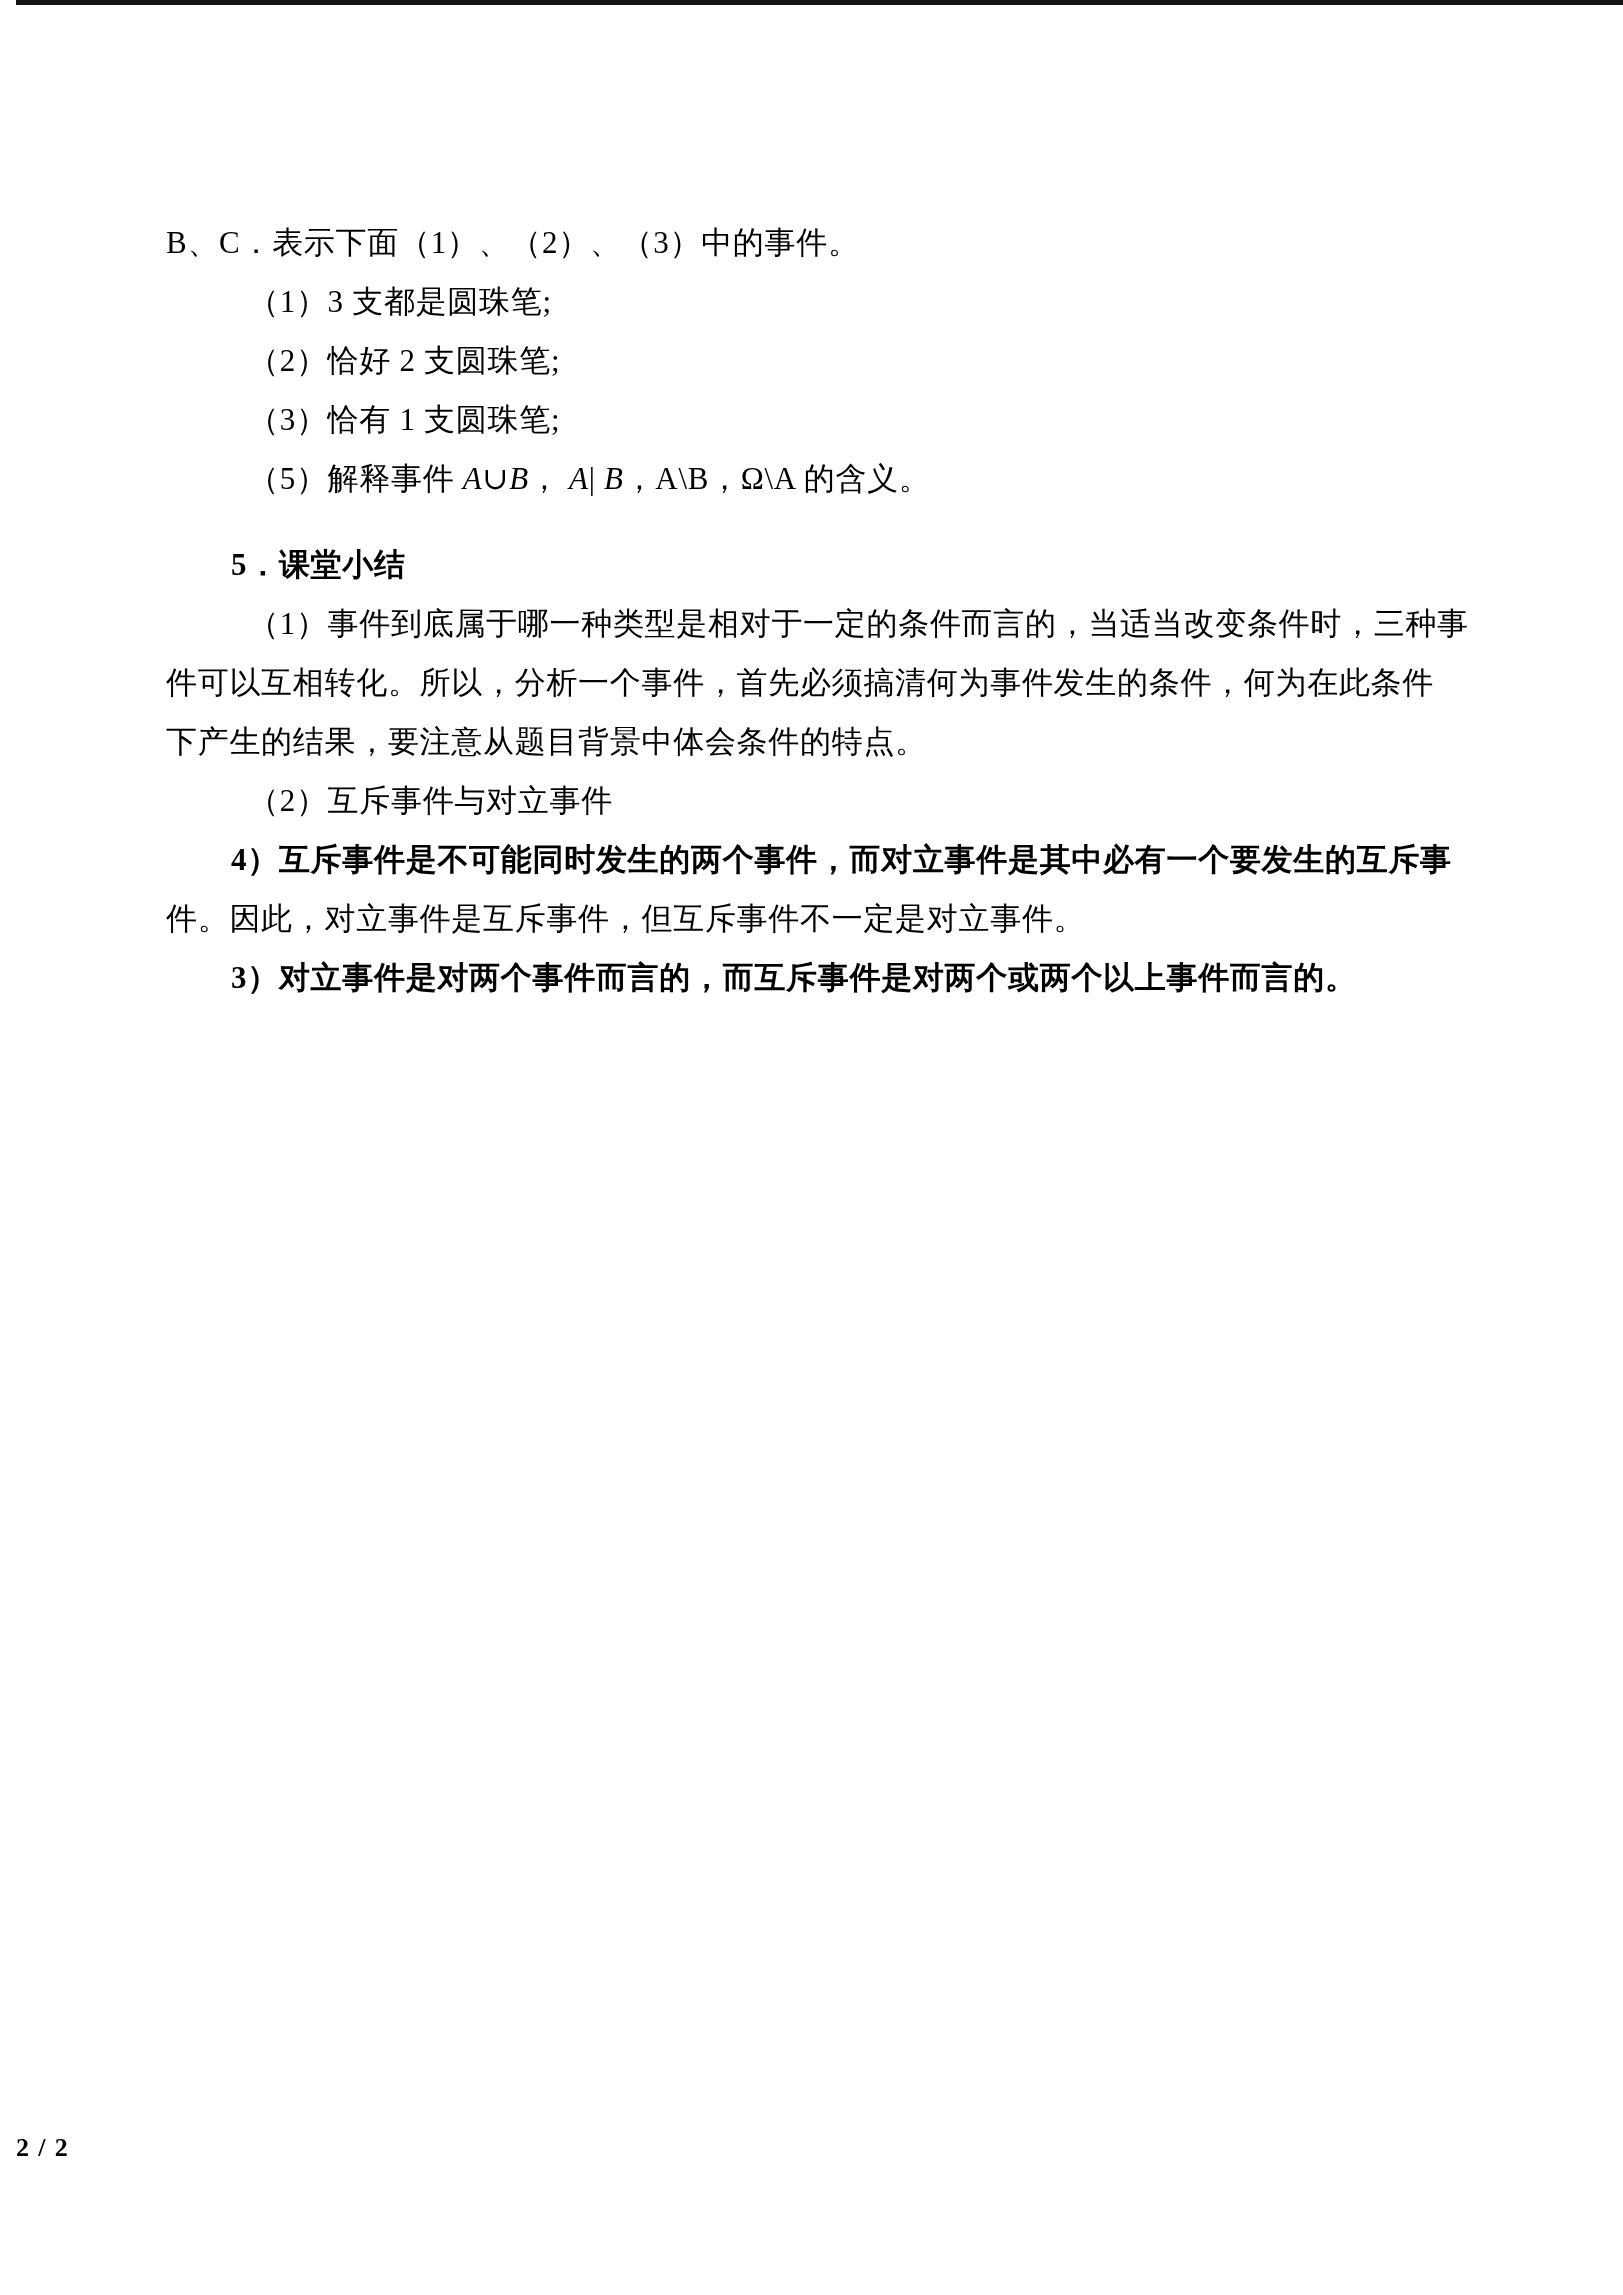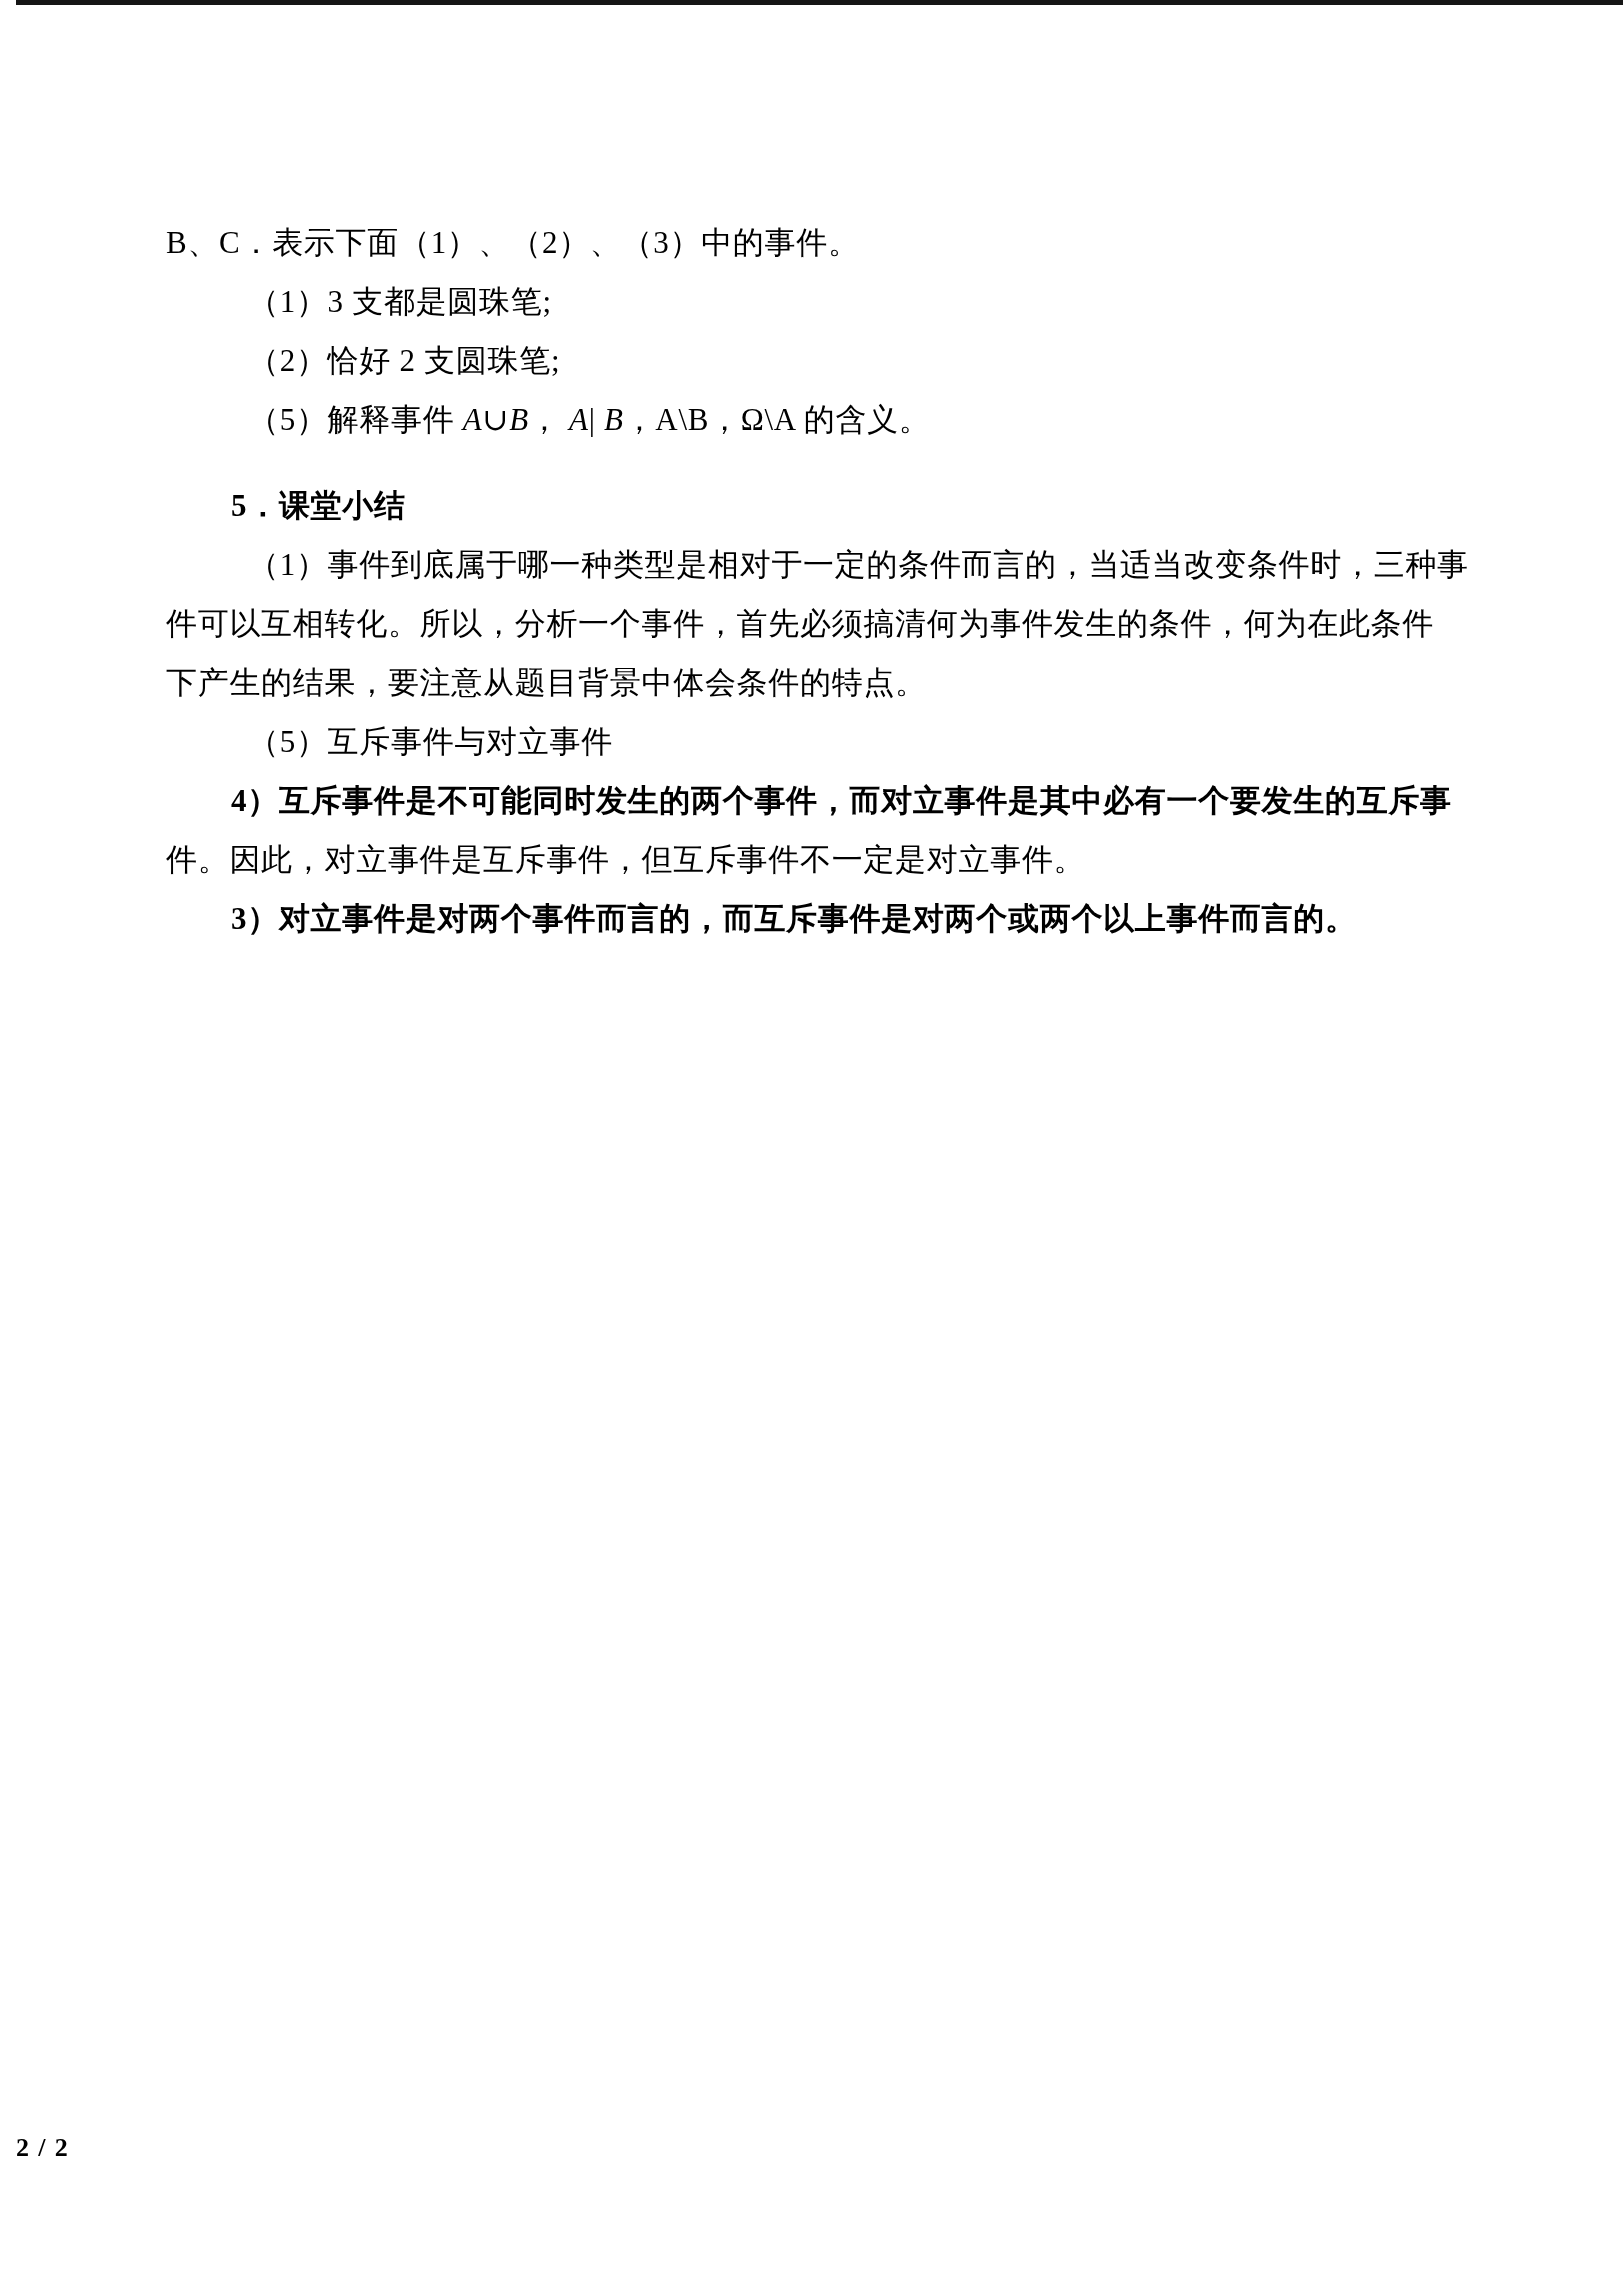--- a/index.html
+++ b/index.html
@@ -59,32 +59,33 @@
 
   <div class="top-bar"></div>
   <div class="right-edge"></div>
 
   <div class="content">
 
     <div class="ln">B、C．表示下面（1）、（2）、（3）中的事件。</div>
 
     <div class="ln ind-paren">（1）3 支都是圆珠笔;</div>
     <div class="ln ind-paren">（2）恰好 2 支圆珠笔;</div>
+    <div class="ln ind-paren">（3）恰有 1 支圆珠笔;</div>
 
     <div class="ln ind-paren">
       <span>（5）解释事件 </span><span class="math-it">A</span><span>∪</span><span class="math-it">B</span><span>， </span><span class="math-it">A</span><span>| </span><span class="math-it">B</span><span>，A\B，Ω\A 的含义。</span>
     </div>
 
     <div class="ln ind-num sec-gap">5．课堂小结</div>
 
     <div class="ln ind-paren">（1）事件到底属于哪一种类型是相对于一定的条件而言的，当适当改变条件时，三种事</div>
     <div class="ln">件可以互相转化。所以，分析一个事件，首先必须搞清何为事件发生的条件，何为在此条件</div>
     <div class="ln">下产生的结果，要注意从题目背景中体会条件的特点。</div>
 
-    <div class="ln ind-paren">（5）互斥事件与对立事件</div>
+    <div class="ln ind-paren">（2）互斥事件与对立事件</div>
 
     <div class="ln ind-num">4）互斥事件是不可能同时发生的两个事件，而对立事件是其中必有一个要发生的互斥事</div>
     <div class="ln">件。因此，对立事件是互斥事件，但互斥事件不一定是对立事件。</div>
 
     <div class="ln ind-num">3）对立事件是对两个事件而言的，而互斥事件是对两个或两个以上事件而言的。</div>
 
   </div>
 
   <div class="footer">2 / 2</div>
 

